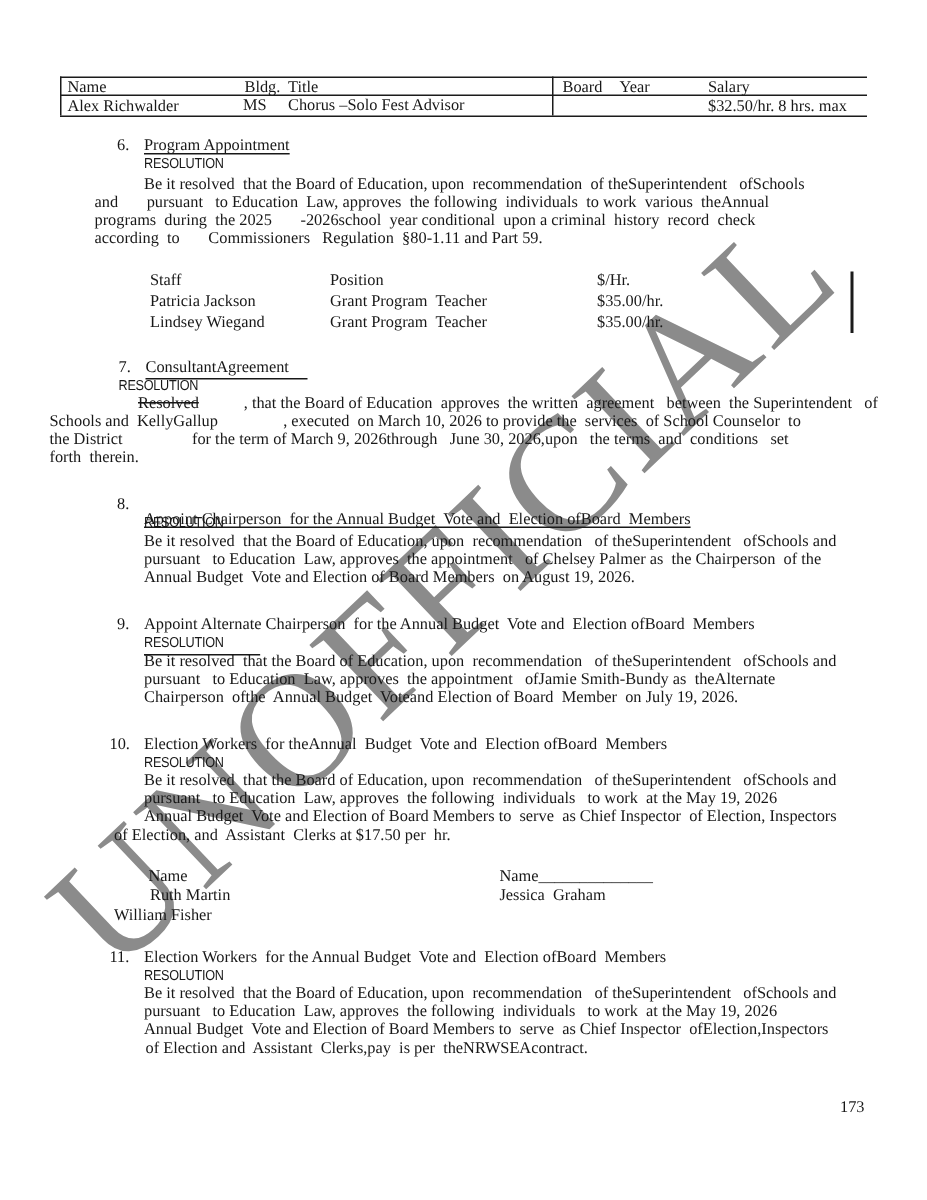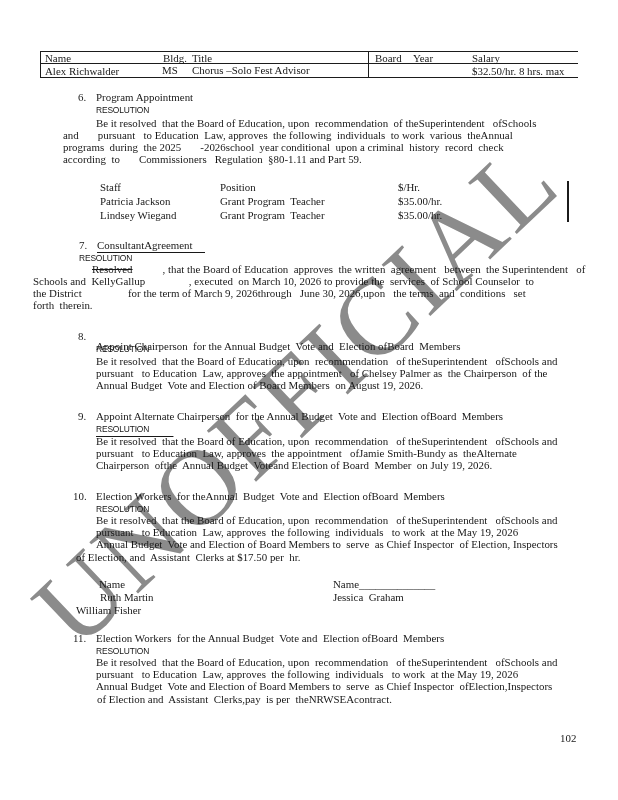--- a/index.html
+++ b/index.html
@@ -9,21 +9,21 @@
     overflow:hidden;
   }
   .wm{
     position:absolute;left:296px;top:394px;
     transform:translate(-50%,-50%) rotate(-43.5deg);
     font-family:"Liberation Serif",serif;font-size:108px;letter-spacing:3px;
     color:#8b8b8b;white-space:nowrap;z-index:1;
   }
   .content{position:absolute;left:0;top:0;width:618px;height:800px;z-index:2;}
   .t{position:absolute;white-space:pre;line-height:12px;}
-  .u{text-underline-offset:2px;}
+  .u{text-decoration:underline;text-underline-offset:2px;}
   .res{font-family:"Liberation Sans",sans-serif;font-size:9.6px;display:inline-block;
        transform:scaleX(0.88);transform-origin:left center;letter-spacing:-0.2px;}
   .res-tail{border-bottom:1px solid #181818;padding-right:28px;padding-bottom:1px;}
   .strike{text-decoration:line-through;}
   .hr{position:absolute;height:1.2px;background:#1b1b1b;}
   .vr{position:absolute;width:1.2px;background:#1b1b1b;}
   .tail-u{border-bottom:1px solid #181818;padding-right:10px;padding-bottom:1px;}
 </style>
 </head>
 <body>
@@ -129,16 +129,16 @@
     <div>
       <span class="t" style="left:73px;top:632px">11.</span>
       <span class="t" style="left:96px;top:632px">Election Workers  for the Annual Budget  Vote and  Election ofBoard  Members</span>
       <span class="t" style="left:96px;top:644px"><span class="res">RESOLUTION</span></span>
       <span class="t" style="left:96px;top:656px">Be it resolved  that the Board of Education, upon  recommendation   of theSuperintendent   ofSchools and</span>
       <span class="t" style="left:96px;top:668px">pursuant   to Education  Law, approves  the following  individuals   to work  at the May 19, 2026</span>
       <span class="t" style="left:96px;top:680px">Annual Budget  Vote and Election of Board Members to  serve  as Chief Inspector  ofElection,Inspectors</span>
       <span class="t" style="left:97px;top:693px">of Election and  Assistant  Clerks,pay  is per  theNRWSEAcontract.</span>
     </div>
 
-    <span class="t" style="left:560px;top:732px">102</span>
+    <span class="t" style="left:560px;top:732px">173</span>
 
   </div>
 </div>
 
 </body></html>

